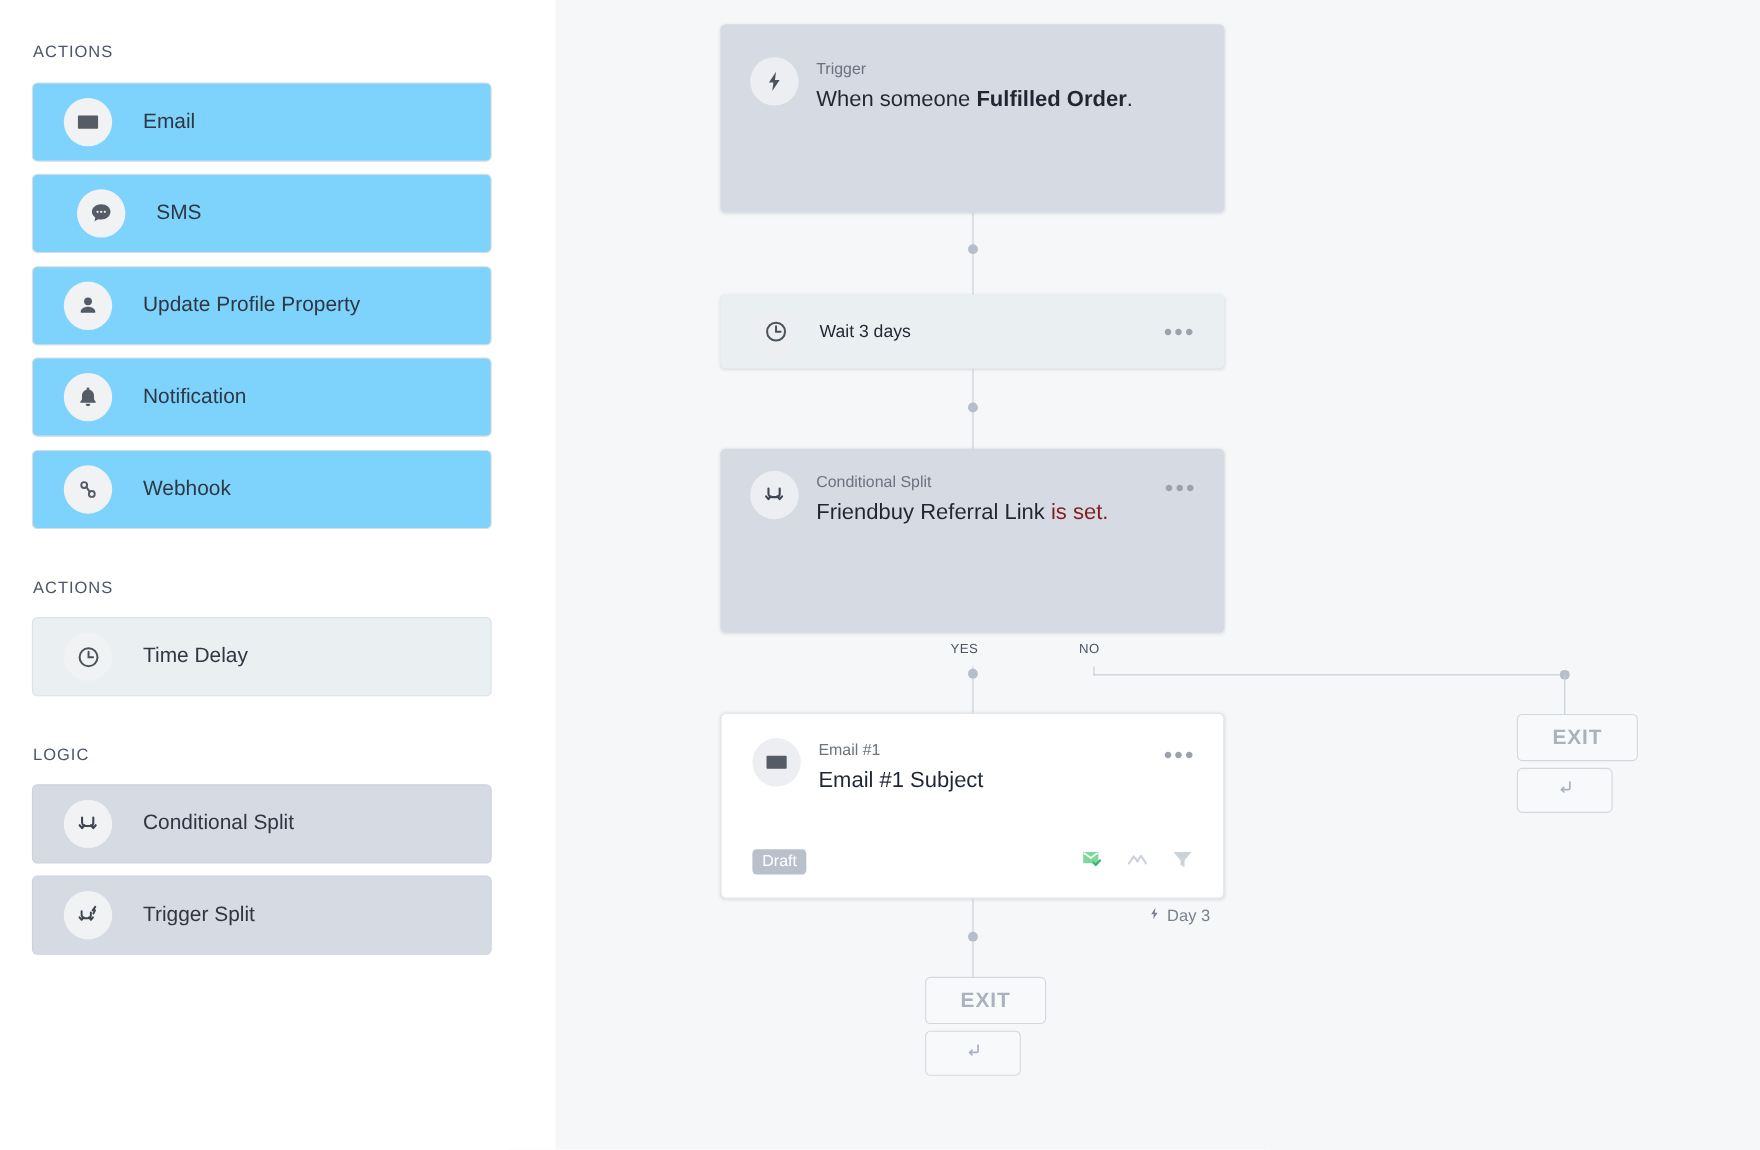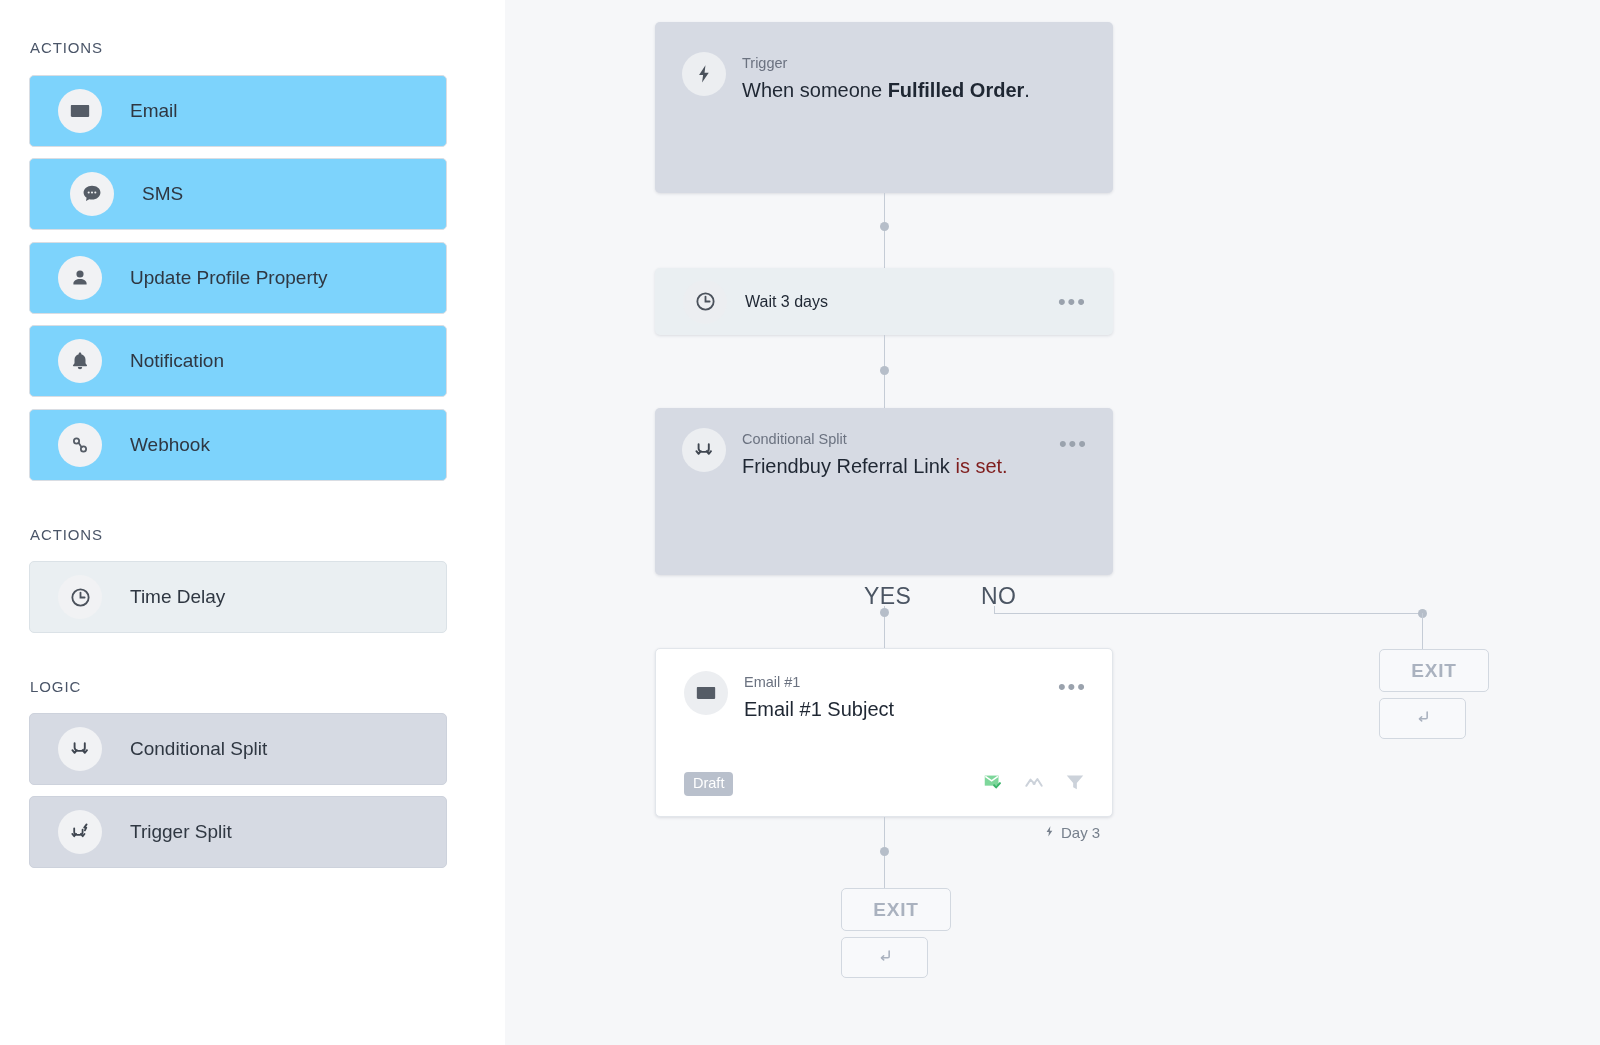--- a/index.html
+++ b/index.html
@@ -177,21 +177,21 @@
     background: #c5ccd6;
   }
   .dot {
     position: absolute;
     width: 9px; height: 9px;
     border-radius: 50%;
     background: #b6bec9;
   }
   .branch-label {
     position: absolute;
-    font-size: 23px;
+    font-size: 12px;
     color: #4b5563;
     letter-spacing: 0.4px;
   }
 
   
   .exit-btn {
     position: absolute;
     width: 110px; height: 43px;
     border: 1px solid #d2d8e0;
     border-radius: 5px;

